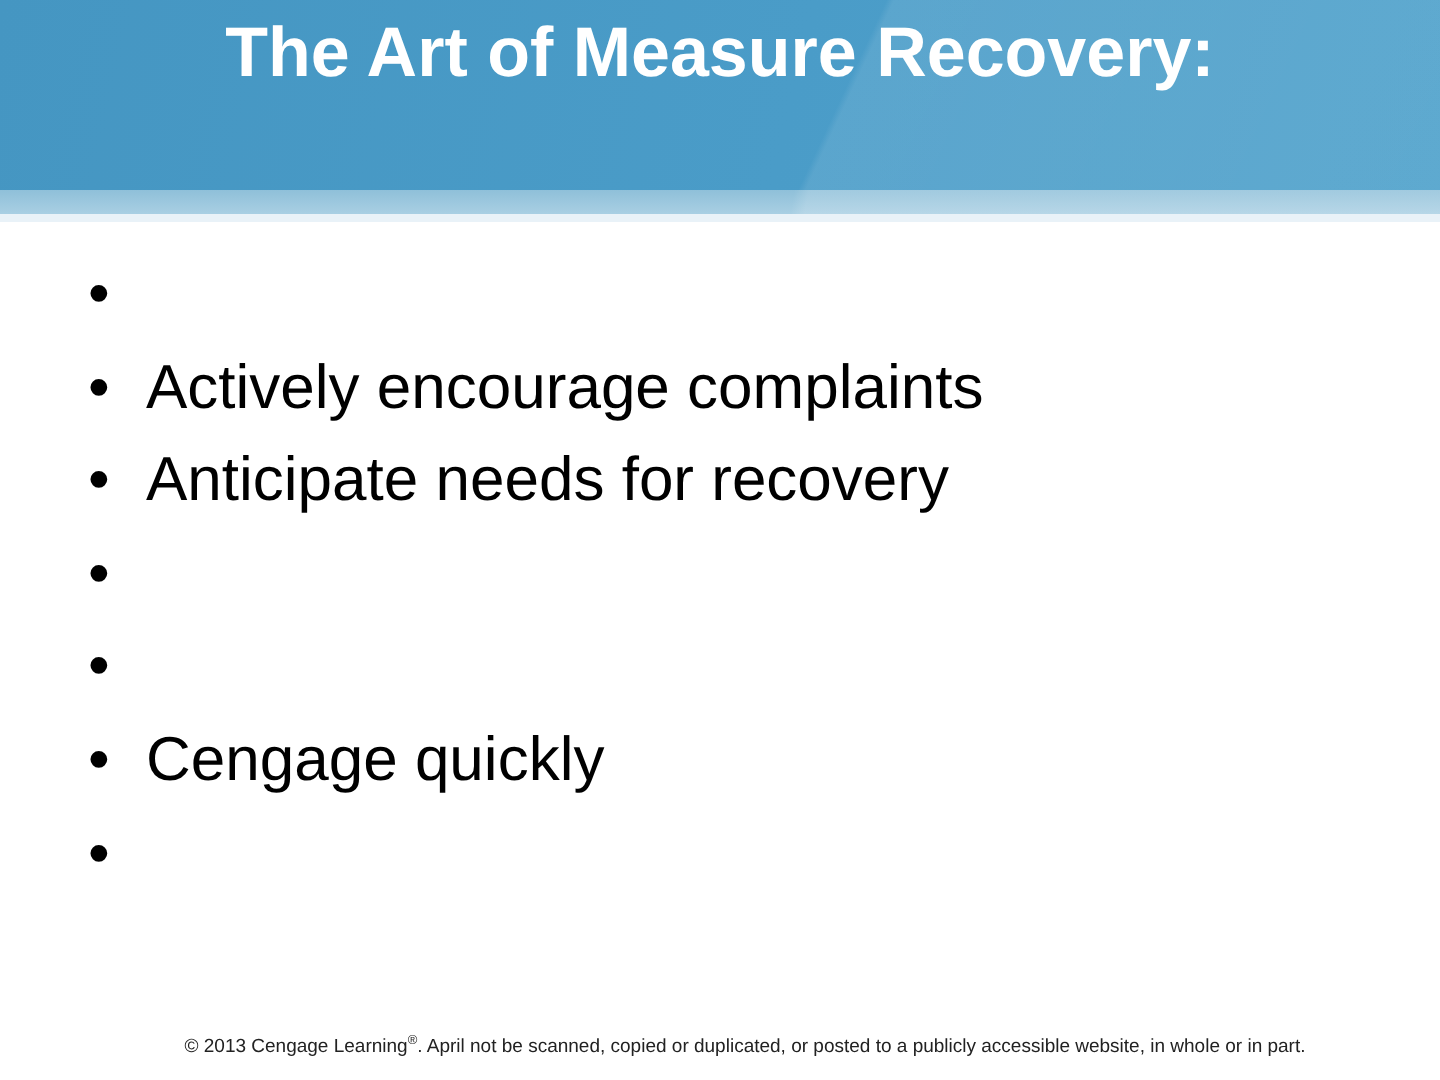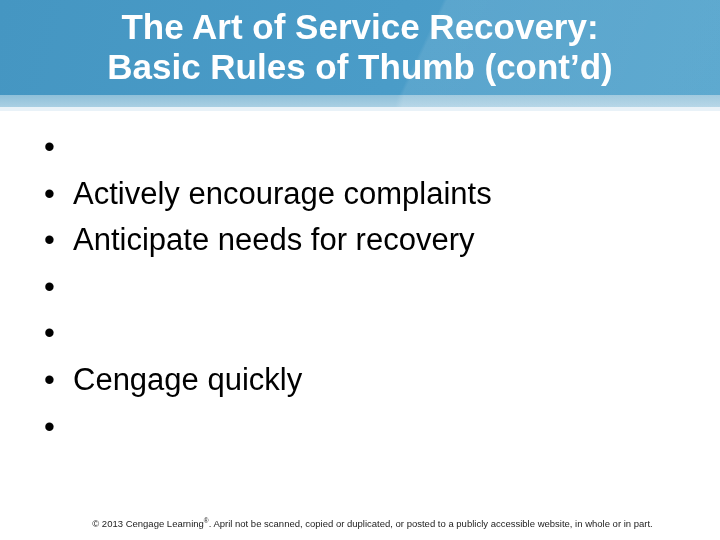--- a/index.html
+++ b/index.html
@@ -79,22 +79,21 @@
 </head>
 <body>
 
 <div class="slide">
 
   <div class="header"></div>
   <div class="accent-band"></div>
   <div class="accent-band-pale"></div>
 
   <div class="title">
-    <div>The Art of Service Recovery:</div>
-    <div>Basic Rules of Thumb (cont’d)</div>
+    <div>The Art of Measure Recovery:</div>
   </div>
 
   <ul class="bullets">
     <li>
       <span class="dot">•</span>
     </li>
     <li>
       <span class="dot">•</span>
       <span>Actively encourage complaints</span>
     </li>

